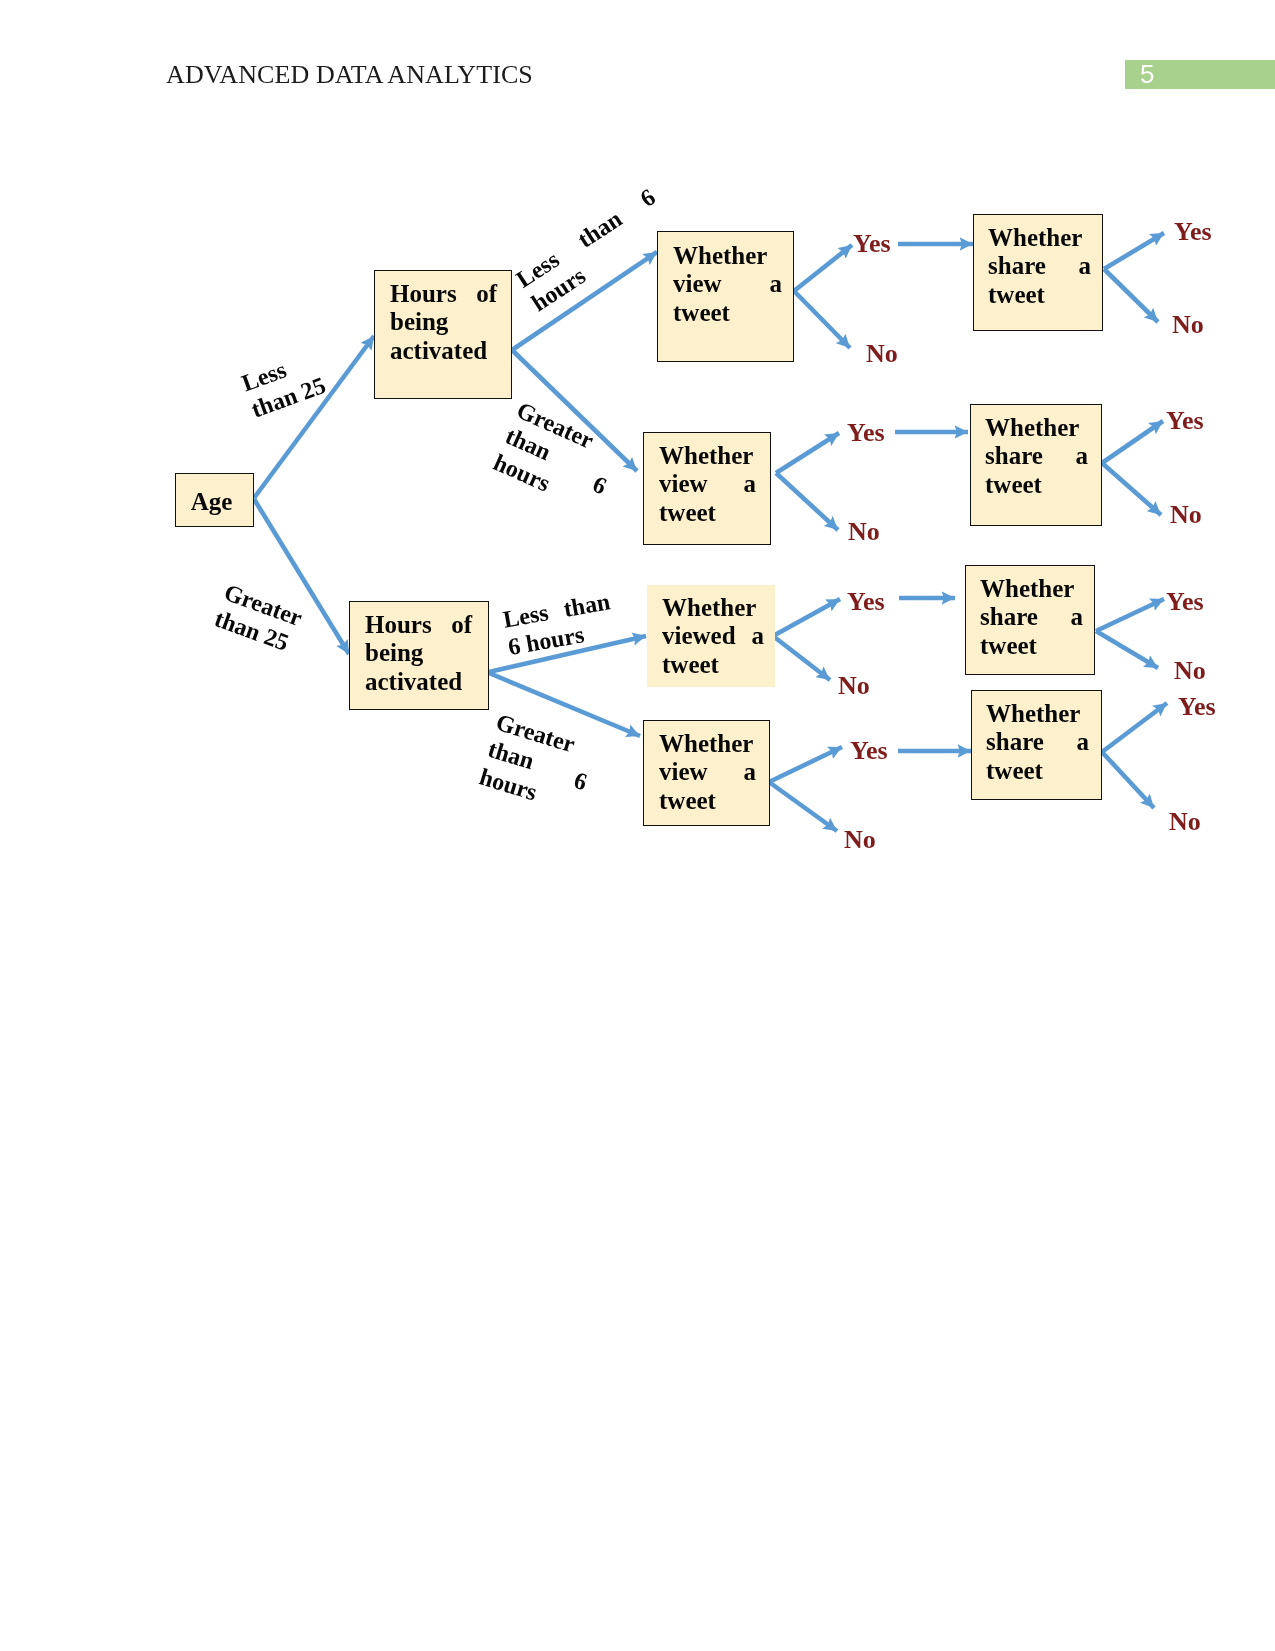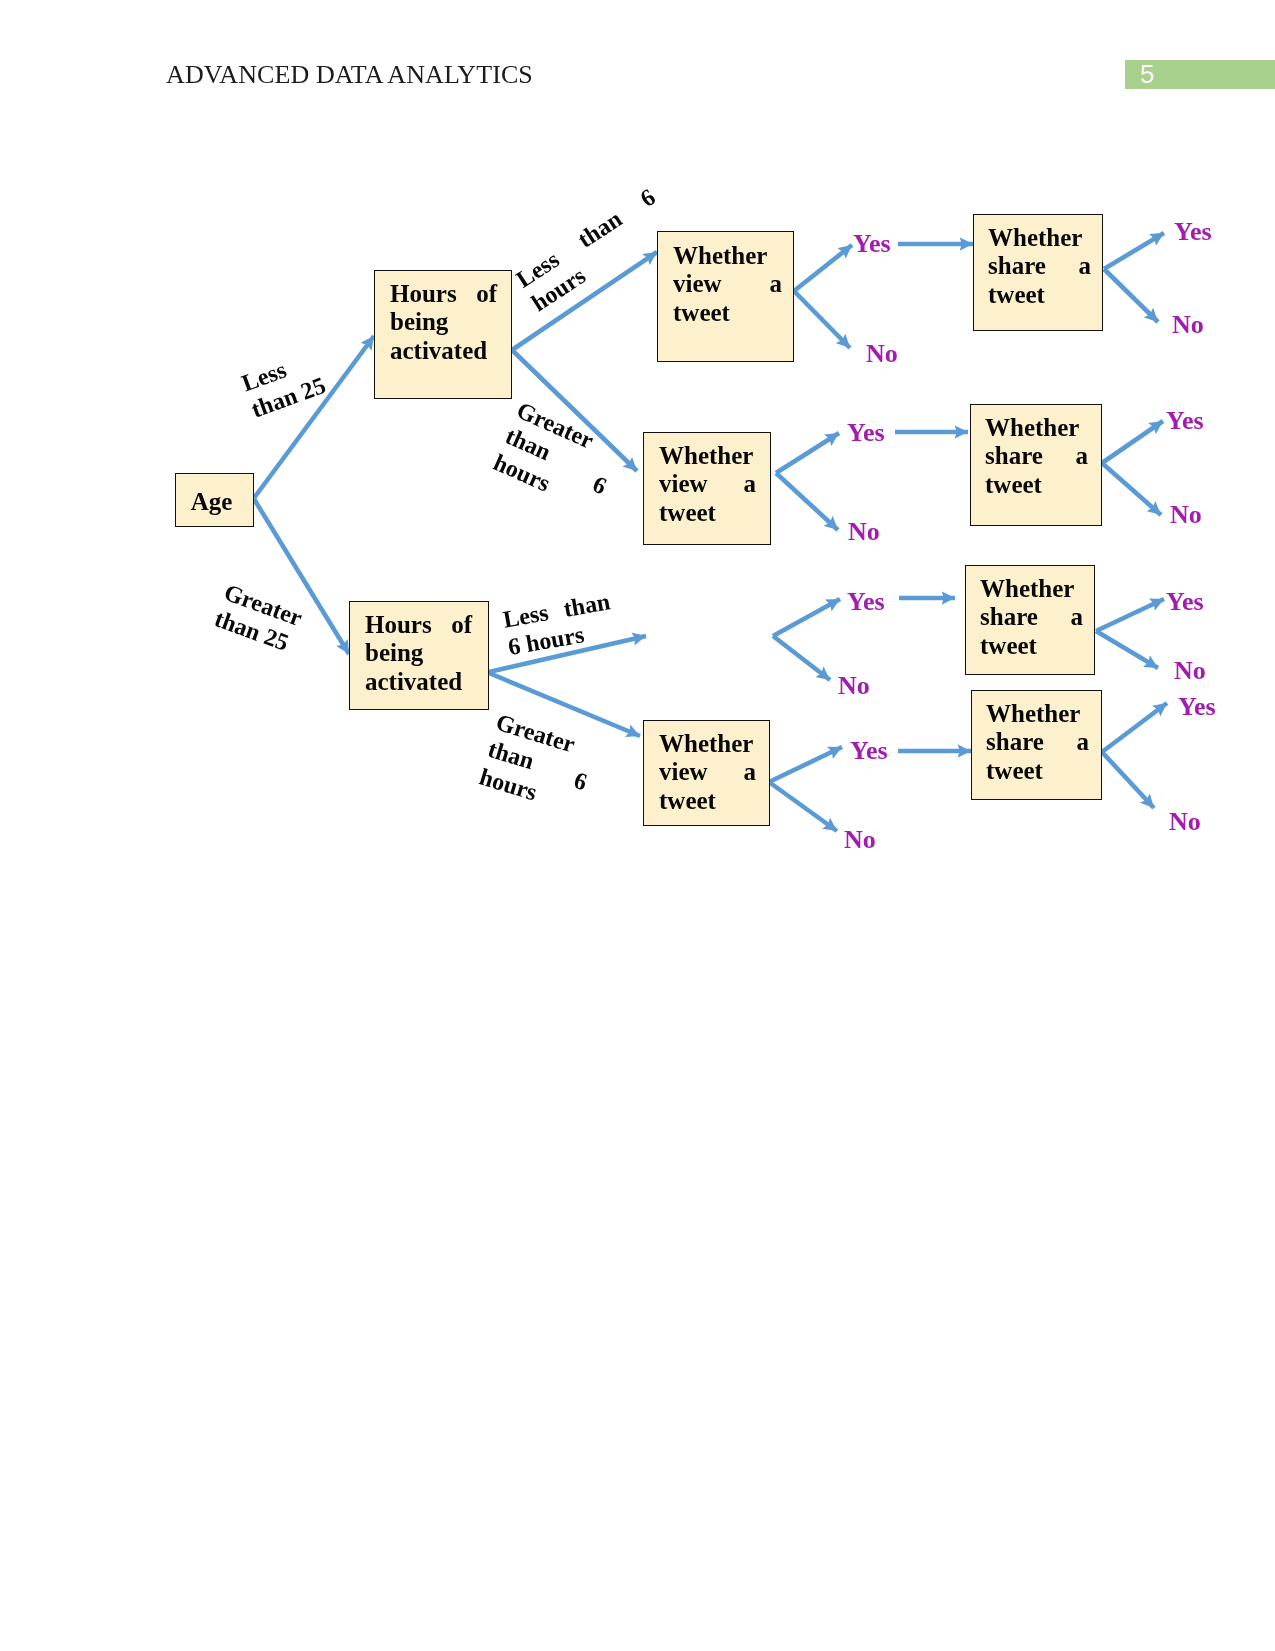--- a/index.html
+++ b/index.html
@@ -17,21 +17,21 @@
 
   svg.arrows{position:absolute;left:0;top:0;width:1275px;height:1651px;overflow:visible;}
 
   .node{position:absolute;background:#fdf0cd;border:1.7px solid #111111;
         box-sizing:border-box;}
   .node.noborder{border:none;}
   .nodetext{position:absolute;font-weight:bold;color:#080808;text-align:justify;
             text-align-last:left;line-height:1.135;}
   .nodetext.center{text-align:center;text-align-last:center;}
 
-  .lbl{position:absolute;font-weight:bold;color:#a21caf;white-space:nowrap;
+  .lbl{position:absolute;font-weight:bold;color:#7f1d1d;white-space:nowrap;
        line-height:1;font-size:26px;}
 
   .rotbox{position:absolute;font-weight:bold;color:#080808;
           line-height:1.18;font-size:24px;transform-origin:0 0;white-space:nowrap;}
   .rotbox > span{display:block;}
   .rotbox > span.jline{display:flex;justify-content:space-between;}
   .rotbox > span.jline > i{font-style:normal;}
 </style>
 </head>
 <body>
@@ -91,20 +91,23 @@
   </div>
 
   <div class="node" style="left:657px;top:231px;width:137px;height:131px;">
     <div class="nodetext" style="left:15px;top:10px;width:109px;font-size:25px;">Whether view a tweet</div>
   </div>
 
   <div class="node" style="left:643px;top:432px;width:128px;height:113px;">
     <div class="nodetext" style="left:15px;top:9px;width:97px;font-size:25px;">Whether view a tweet</div>
   </div>
 
+  <div class="node noborder" style="left:647px;top:585px;width:128px;height:102px;">
+    <div class="nodetext" style="left:15px;top:9px;width:102px;font-size:25px;">Whether viewed a tweet</div>
+  </div>
 
   <div class="node" style="left:643px;top:720px;width:127px;height:106px;">
     <div class="nodetext" style="left:15px;top:9px;width:97px;font-size:25px;">Whether view a tweet</div>
   </div>
 
   <div class="node" style="left:973px;top:214px;width:130px;height:117px;">
     <div class="nodetext" style="left:14px;top:9px;width:103px;font-size:25px;">Whether share a tweet</div>
   </div>
 
   <div class="node" style="left:970px;top:404px;width:132px;height:122px;">

